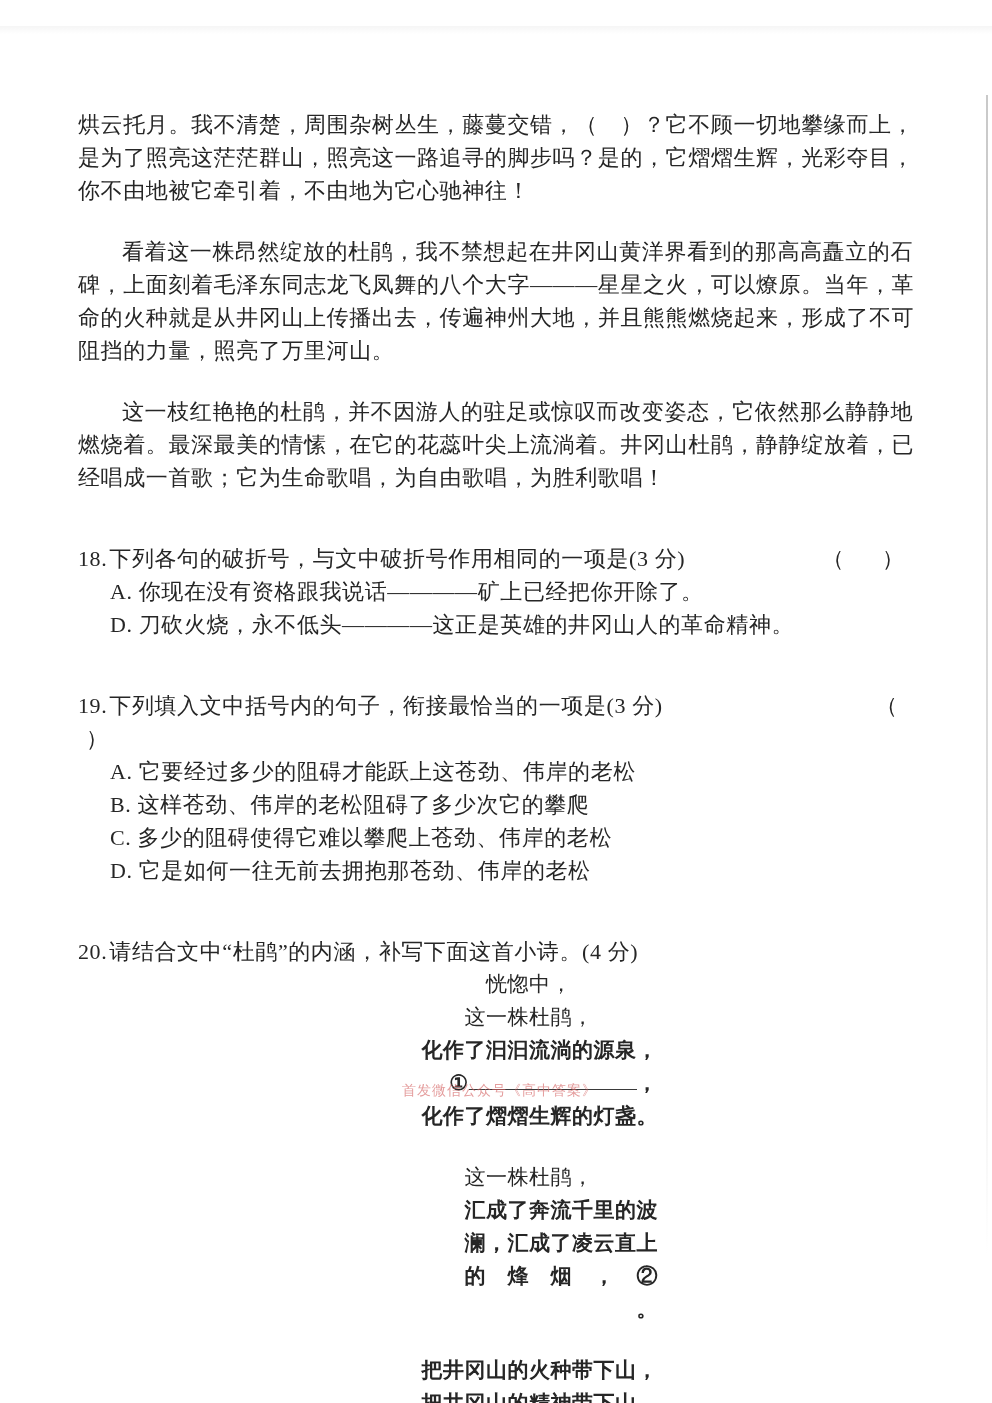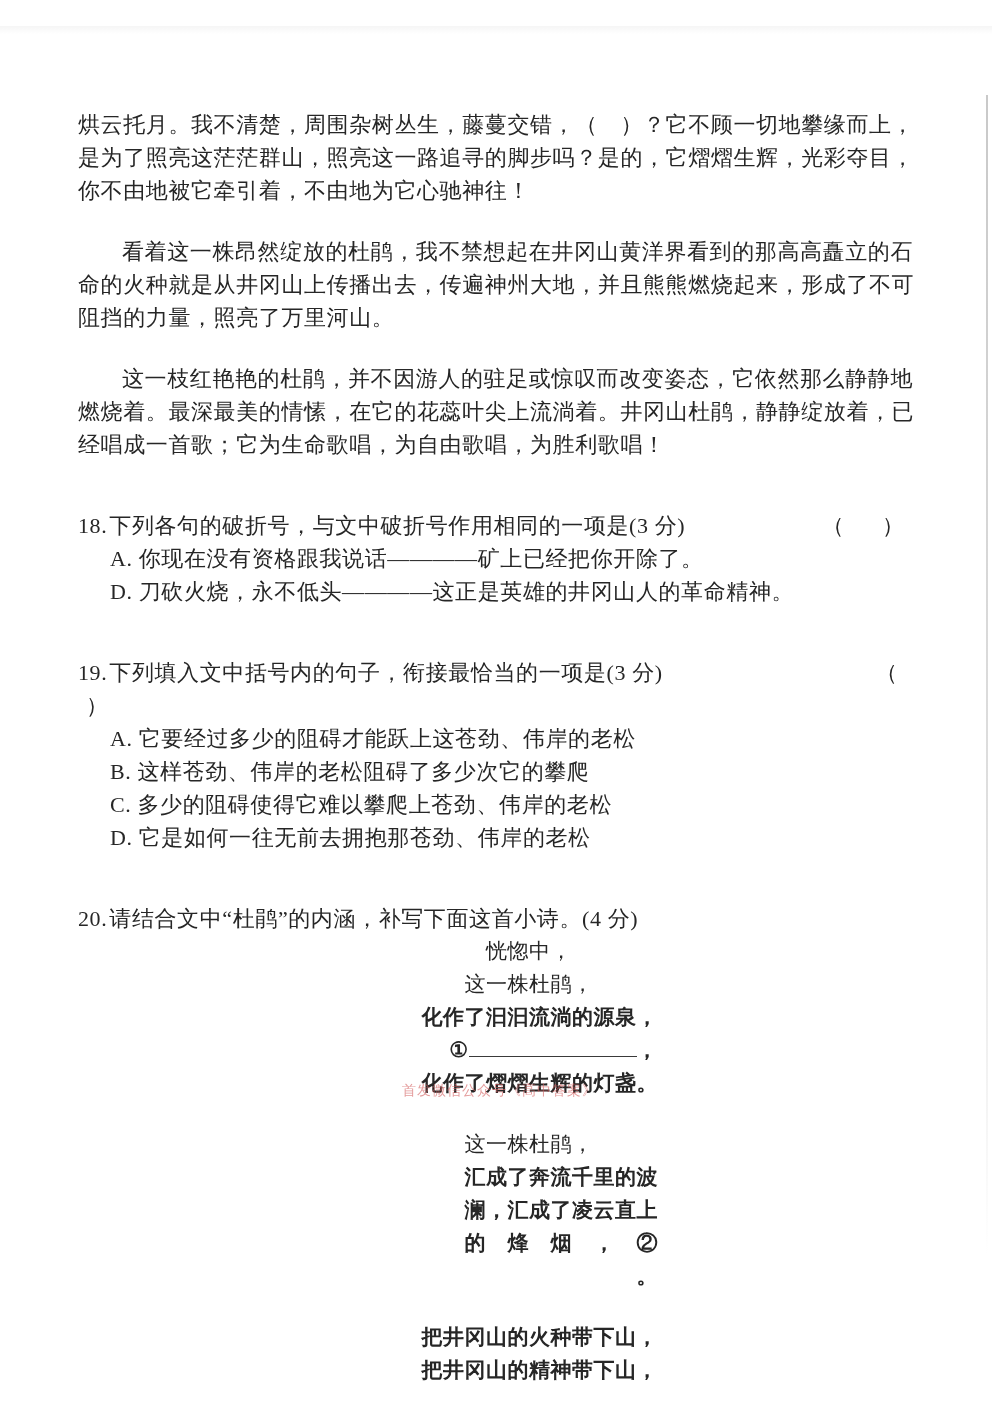--- a/index.html
+++ b/index.html
@@ -61,20 +61,21 @@
 <div class="page">
   <div class="scan-top-band"></div>
   <div class="scan-edge-line"></div>
 
   <div class="content">
 
     <div class="line">烘云托月。我不清楚，周围杂树丛生，藤蔓交错，（　）？它不顾一切地攀缘而上，</div>
     <div class="line">是为了照亮这茫茫群山，照亮这一路追寻的脚步吗？是的，它熠熠生辉，光彩夺目，</div>
     <div class="line">你不由地被它牵引着，不由地为它心驰神往！</div>
     <div class="line indent">看着这一株昂然绽放的杜鹃，我不禁想起在井冈山黄洋界看到的那高高矗立的石</div>
+    <div class="line">碑，上面刻着毛泽东同志龙飞凤舞的八个大字———星星之火，可以燎原。当年，革</div>
     <div class="line">命的火种就是从井冈山上传播出去，传遍神州大地，并且熊熊燃烧起来，形成了不可</div>
     <div class="line">阻挡的力量，照亮了万里河山。</div>
     <div class="line indent">这一枝红艳艳的杜鹃，并不因游人的驻足或惊叹而改变姿态，它依然那么静静地</div>
     <div class="line">燃烧着。最深最美的情愫，在它的花蕊叶尖上流淌着。井冈山杜鹃，静静绽放着，已</div>
     <div class="line">经唱成一首歌；它为生命歌唱，为自由歌唱，为胜利歌唱！</div>
 
     <div class="line q-line">
       <span class="q-num">18.</span><span>下列各句的破折号，与文中破折号作用相同的一项是(3 分)</span>
       <span class="bracket-right">（　）</span>
     </div>

